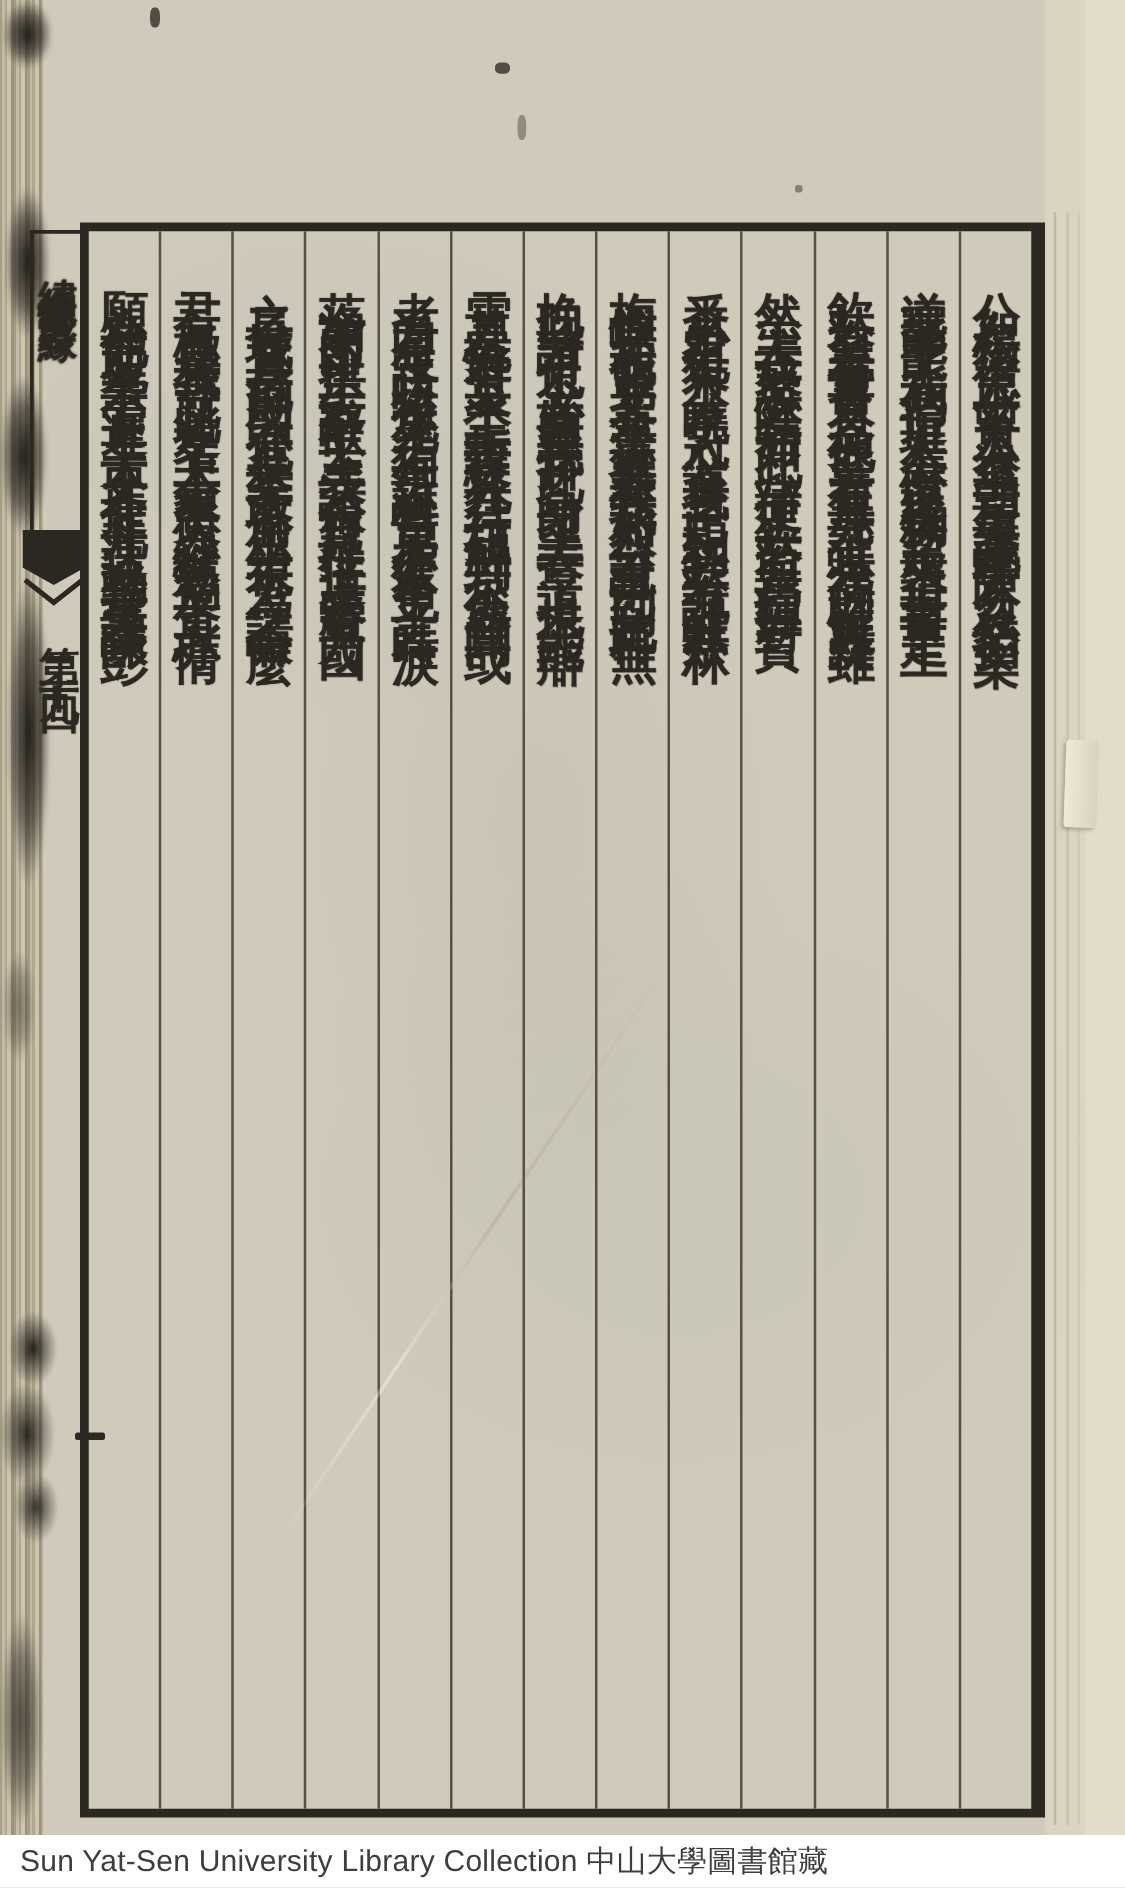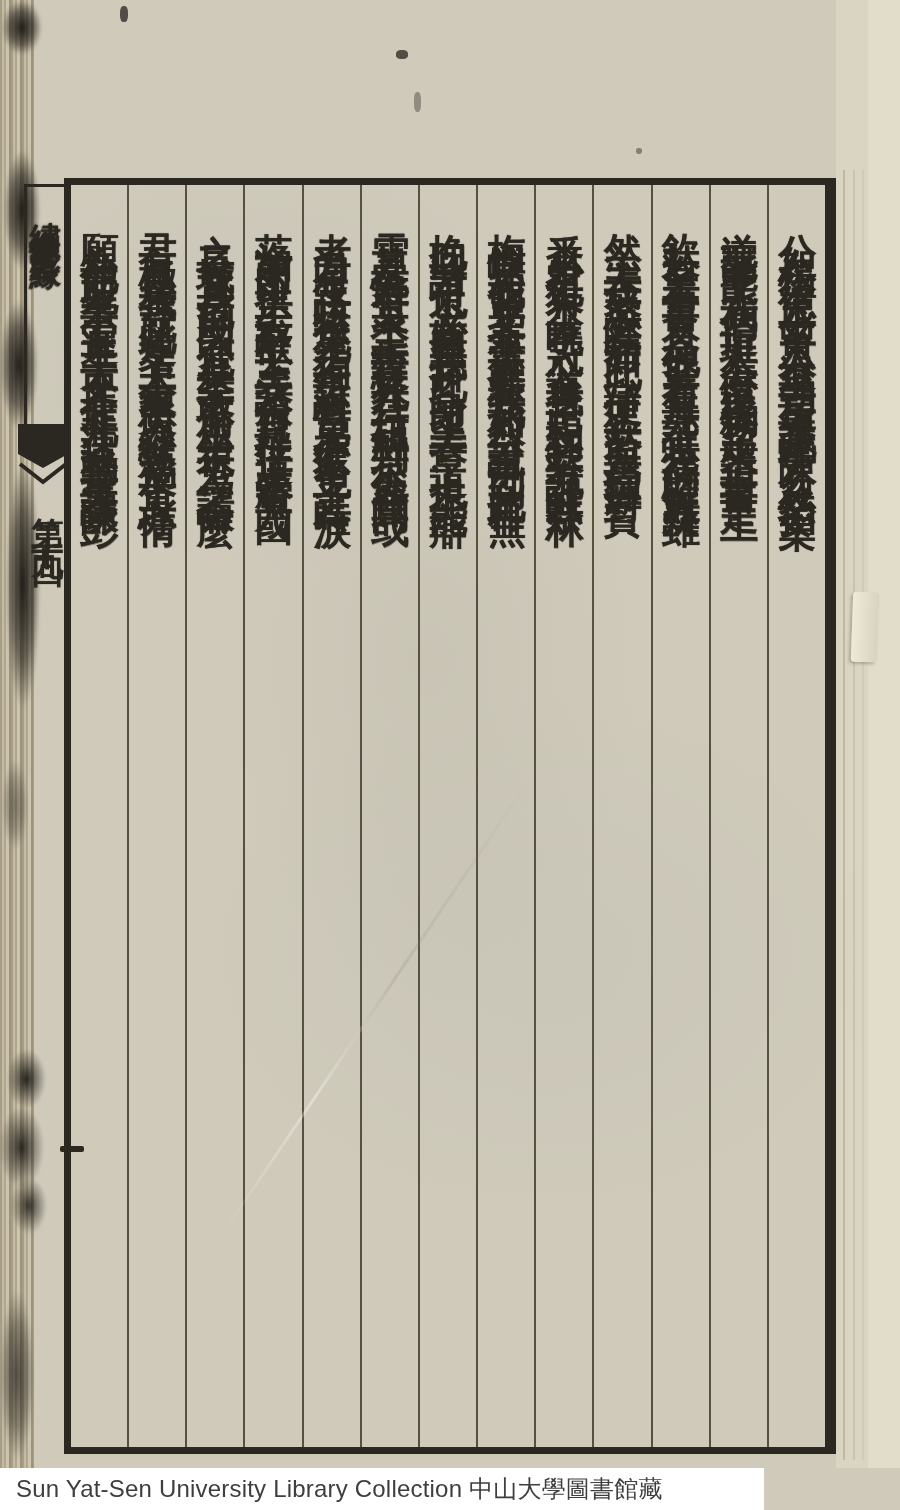--- a/index.html
+++ b/index.html
@@ -68,21 +68,21 @@
   .spine-glyph{position:absolute;left:0;top:1040px;width:48px;height:195px;
     background:
       radial-gradient(26px 40px at 55% 20%, rgba(20,18,14,.9), transparent 75%),
       radial-gradient(30px 55px at 45% 55%, rgba(20,18,14,.85), transparent 75%),
       radial-gradient(24px 38px at 60% 85%, rgba(20,18,14,.8), transparent 75%);
     filter:blur(1px);}
   .spine-dash{position:absolute;left:60px;top:1146px;width:24px;height:6px;
     background:var(--ink);border-radius:2px;z-index:3;}
 
   
-  .caption-bar{position:absolute;left:0;bottom:0;width:764px;height:42px;background:#fff;
+  .caption-bar{position:absolute;left:0;bottom:0;width:900px;height:42px;background:#fff;
     display:flex;align-items:center;padding-left:16px;}
   .caption-text{font-family:"Liberation Sans","DejaVu Sans",sans-serif;
     font-size:24px;color:var(--caption);letter-spacing:.2px;white-space:nowrap;}
 </style>
 </head>
 <body>
 
 <div class="scan">
 
   <div class="page">

